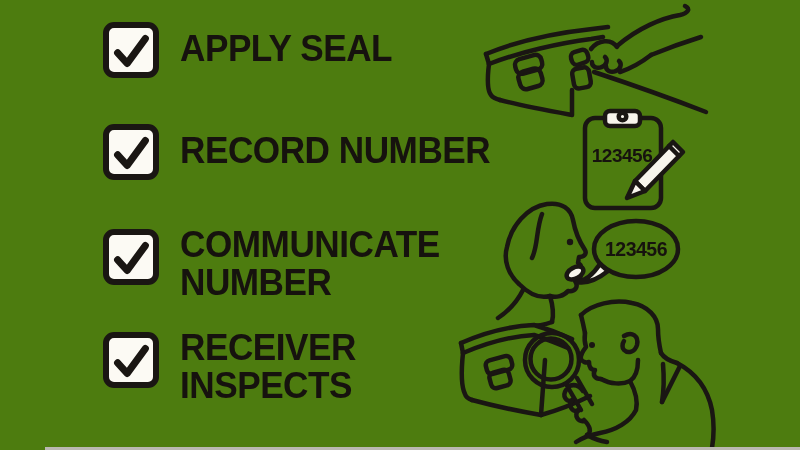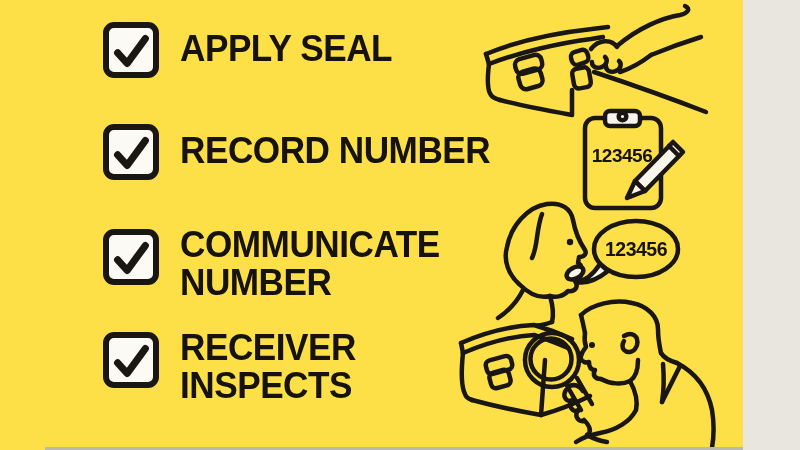--- a/index.html
+++ b/index.html
@@ -1,18 +1,18 @@
 <!DOCTYPE html>
 <html><head>
 <meta charset="utf-8">
 <style>
   html,body{margin:0;padding:0;background:#e8e6df;}
   #canvas{
-    position:relative;width:743px;height:450px;overflow:hidden;
-    background:#fde047;
+    position:relative;width:800px;height:450px;overflow:hidden;
+    background:#4d7c0f;
     font-family:"Liberation Sans", sans-serif;
   }
   
   .checkbox{
     position:absolute;left:103px;width:56px;height:56px;box-sizing:border-box;
     border:6px solid #1a1613;border-radius:11px;background:#fcfaf4;
   }
   .checkbox svg{position:absolute;left:1px;top:1px;width:42px;height:42px;}
   .item-label{
     position:absolute;left:180px;

